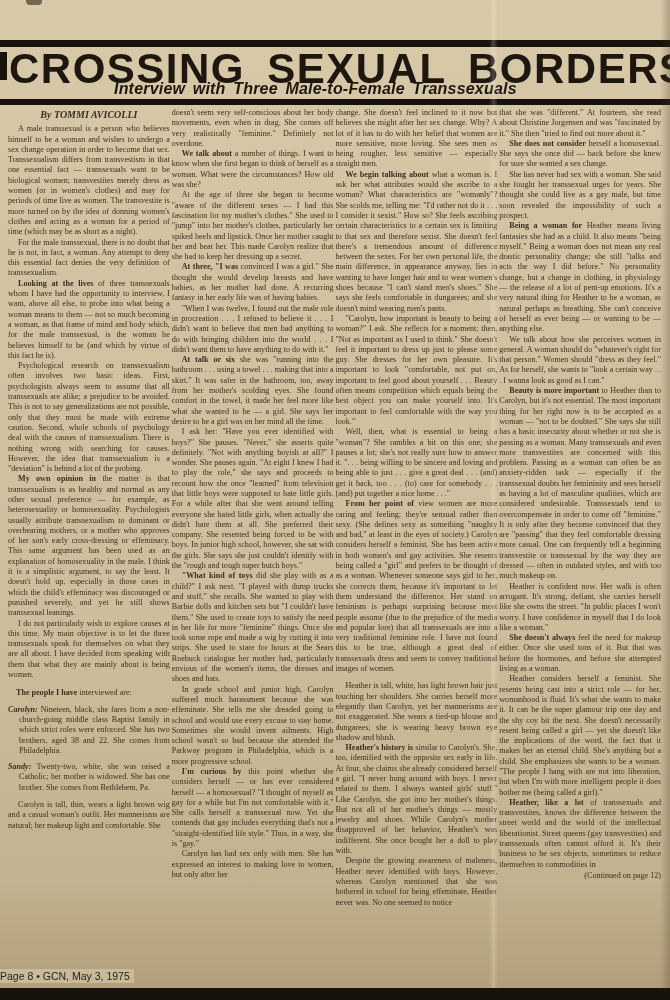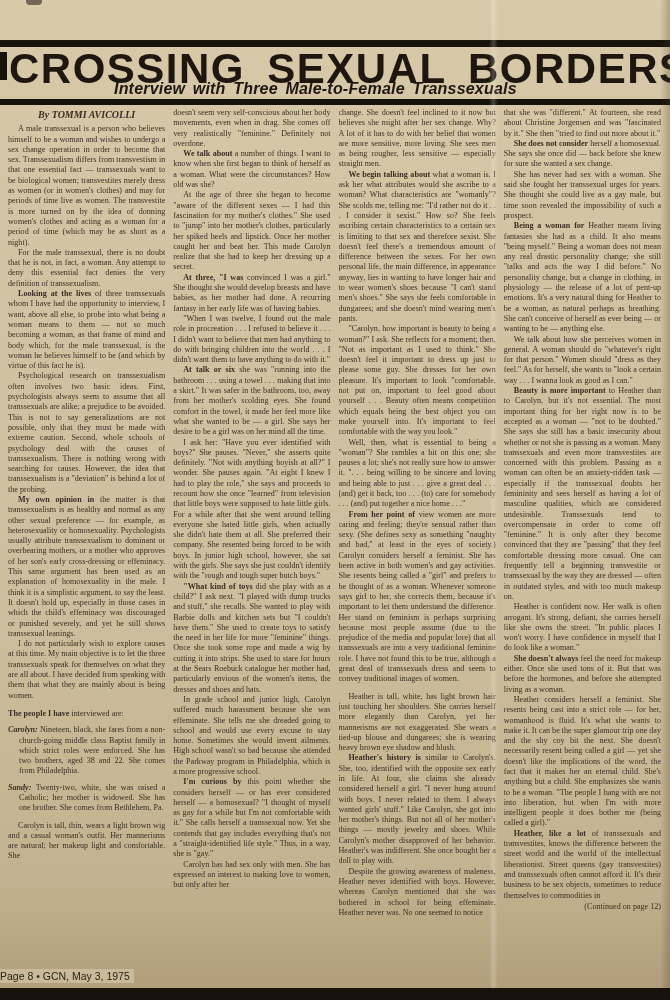--- a/index.html
+++ b/index.html
@@ -28,28 +28,28 @@
     color:#1d1710;white-space:nowrap;
   }
   .subhead{
     position:absolute;top:80px;left:114px;
     font-family:"Liberation Sans", sans-serif;
     font-weight:bold;font-style:italic;font-size:16px;letter-spacing:.2px;word-spacing:3px;
     color:#1d1710;white-space:nowrap;
   }
   .columns{
     position:absolute;top:108px;left:8px;right:9px;bottom:14px;
-    display:flex;gap:8px;overflow:hidden;justify-content:space-between;
+    display:flex;gap:2px;overflow:hidden;justify-content:space-between;
   }
   .col{flex:1 1 0;overflow:hidden;font-size:8.1px;line-height:10.3px;}
   .byline{text-align:center;font-weight:bold;font-style:italic;font-size:10px;margin:2px 0 4px 0;}
   .para{margin:0;text-align:justify;text-indent:10px;}
   .para.noindent{text-indent:0;}
   .para.spaced{margin-top:7px;}
-  .para.intro{margin-top:8px;text-indent:0;}
+  .para.intro{margin-top:8px;text-indent:0;margin-left:8px;}
   .para.profile{margin-top:6px;text-indent:-11px;padding-left:11px;}
   .para.continued{text-indent:0;text-align:right;margin-top:1px;}
   .para b{font-weight:bold;}
   .para i.label{font-weight:bold;}
   .footer{
     position:absolute;left:0;bottom:17px;
     font-family:"Liberation Sans", sans-serif;font-size:10.5px;color:#2e2416;
     background:rgba(205,190,157,.85);padding:1px 4px 1px 0;
   }
 </style>

